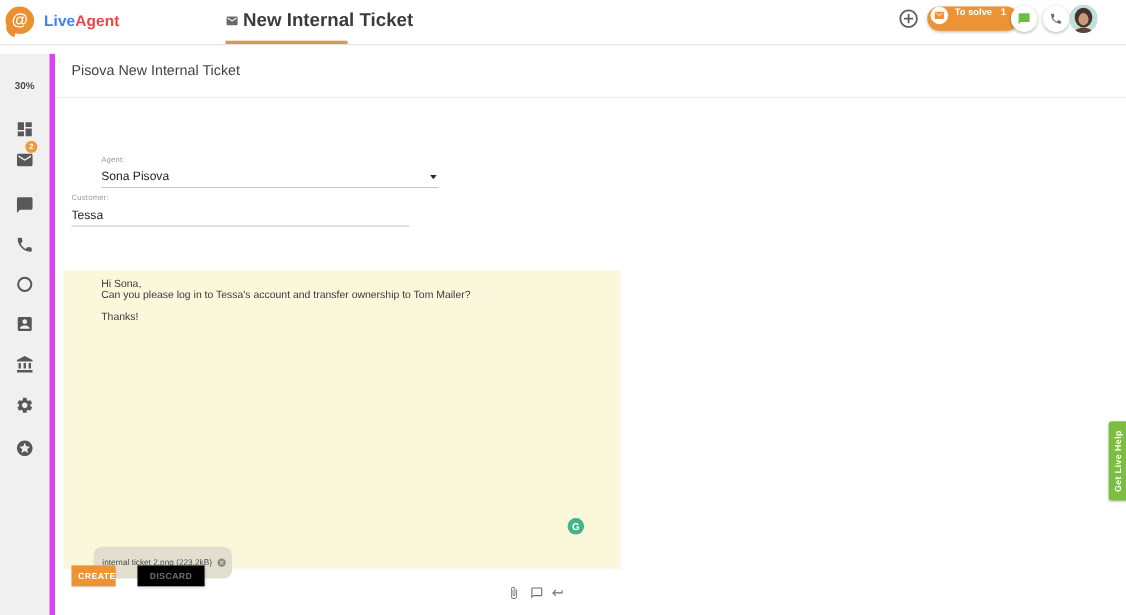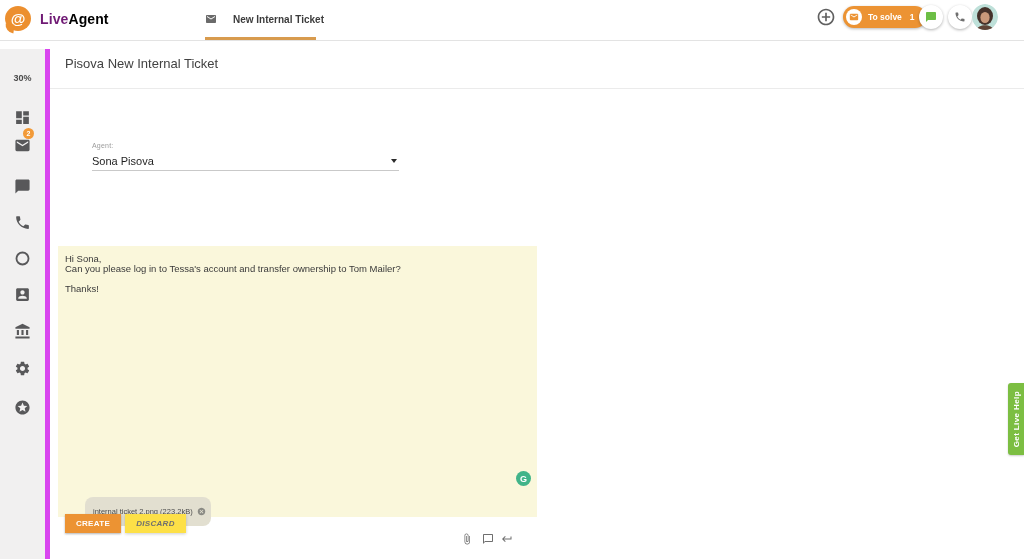--- a/index.html
+++ b/index.html
@@ -8,31 +8,31 @@
 
   
   .topbar{position:absolute;left:0;top:0;width:1024px;height:40px;background:#fff;
           border-bottom:1px solid #E3E3E3;z-index:20;}
   .logo{position:absolute;left:5px;top:6px;display:flex;align-items:center;}
   .logo-bubble{position:relative;width:26px;height:25px;background:#EC8F2F;border-radius:50%;
                color:#fff;font-size:15px;font-weight:bold;display:flex;align-items:center;justify-content:center;}
   .logo-bubble::after{content:"";position:absolute;left:0px;bottom:-2px;width:9px;height:9px;
                background:#EC8F2F;border-radius:0 0 0 9px;transform:rotate(8deg);}
   .logo-text{margin-left:9px;font-size:14px;font-weight:bold;letter-spacing:.1px;}
-  .logo-live{color:#701a75;}
-  .logo-agent{color:#000000;}
-
-  .tab{position:absolute;left:205px;top:0;height:38px;display:flex;align-items:center;gap:16px;
-       font-size:10px;font-weight:bold;color:#3c3c3c;cursor:pointer;}
+  .logo-live{color:#3b82f6;}
+  .logo-agent{color:#ef4444;}
+
+  .tab{position:absolute;left:205px;top:0;height:38px;display:flex;align-items:center;gap:4px;
+       font-size:17px;font-weight:bold;color:#3c3c3c;cursor:pointer;}
   .tab svg{display:block;}
   .tab-underline{position:absolute;left:205px;top:37px;width:111px;height:3px;background:#D89B4E;}
 
   .add-btn{position:absolute;left:816px;top:7px;width:20px;height:20px;color:#606060;cursor:pointer;}
   .tosolve{position:absolute;left:843px;top:6px;height:22px;border-radius:12px;background:#EC9333;
-           display:flex;align-items:center;padding:0 11px 0 3px;box-shadow:0 1px 3px rgba(0,0,0,.28);cursor:pointer;}
+           display:flex;align-items:flex-start;padding:0 11px 0 3px;box-shadow:0 1px 3px rgba(0,0,0,.28);cursor:pointer;}
   .tosolve-circle{width:16px;height:16px;border-radius:50%;background:#fff;color:#EC9333;
                   display:flex;align-items:center;justify-content:center;}
   .tosolve-label{color:#fff;font-size:8.5px;font-weight:bold;margin-left:6px;}
   .tosolve-count{color:#fff;font-size:8.5px;font-weight:bold;margin-left:8px;}
   .circle-btn{position:absolute;top:5px;width:24px;height:24px;border-radius:50%;background:#fff;
               box-shadow:0 1px 3px rgba(0,0,0,.3);display:flex;align-items:center;justify-content:center;cursor:pointer;}
   .chat-btn{left:919px;color:#6CBE45;}
   .phone-btn{left:948px;color:#6f6f6f;}
   .avatar{position:absolute;left:972px;top:4px;width:26px;height:26px;border-radius:50%;overflow:hidden;cursor:pointer;}
 
@@ -53,34 +53,34 @@
   .field{position:absolute;left:19px;width:307px;}
   .field-label{font-size:7px;color:#9B9B9B;line-height:8px;letter-spacing:.2px;}
   .field-value{position:relative;margin-top:5px;font-size:11px;line-height:12px;color:#1F1F1F;
                padding-bottom:3px;border-bottom:1px solid #C9C9C9;}
   .field-value input{border:none;outline:none;background:transparent;width:100%;padding:0;margin:0;
                font-family:"Liberation Sans",sans-serif;font-size:11px;color:#1F1F1F;}
   .caret{position:absolute;right:2px;top:4px;width:0;height:0;border-left:3.5px solid transparent;
          border-right:3.5px solid transparent;border-top:4px solid #2b2b2b;}
   .f1{top:67px;} .f2{top:101px;margin-left:27px;} .f3{top:136px;} .f4{top:171px;}
 
-  .compose{position:absolute;left:12px;top:205px;width:479px;height:271px;background:#FAF7DB;cursor:text;}
+  .compose{position:absolute;left:12px;top:205px;width:479px;height:271px;background:#FAF7DB;cursor:text;padding-left:27px;}
   .compose-text{padding:8px 7px;font-size:9.5px;line-height:10px;color:#3A3A3A;white-space:pre-line;}
   .grammarly{position:absolute;left:470px;top:430px;width:15px;height:15px;border-radius:50%;background:#41B489;
              color:#fff;font-size:9px;font-weight:bold;display:flex;align-items:center;justify-content:center;cursor:pointer;}
 
   .chip{position:absolute;left:39px;top:456px;height:29px;background:#E2DFD0;border-radius:8px;
         display:flex;align-items:center;gap:4px;padding:0 5px 0 8px;cursor:pointer;}
   .chip-label{font-size:7.5px;color:#4a4a4a;white-space:nowrap;}
   .chip-close{width:9px;height:9px;color:#8a8a84;display:flex;cursor:pointer;}
 
   .btn{position:absolute;top:473px;height:19px;border:none;font-family:"Liberation Sans",sans-serif;
        font-size:8px;font-weight:bold;letter-spacing:.3px;cursor:pointer;}
-  .btn-create{left:19px;width:56px;background:#EC9333;color:#fff;box-shadow:0 1px 2px rgba(0,0,0,.3);}
-  .btn-discard{left:79px;width:61px;background:#fde047;color:#6f6f6f;box-shadow:0 1px 3px rgba(0,0,0,.2);font-style:italic;}
+  .btn-create{left:19px;width:40px;background:#EC9333;color:#fff;box-shadow:0 1px 2px rgba(0,0,0,.3);}
+  .btn-discard{left:79px;width:61px;background:#000000;color:#6f6f6f;box-shadow:0 1px 3px rgba(0,0,0,.2);}
 
   .foot-icon{position:absolute;top:492px;width:12px;height:12px;color:#6f6f6f;cursor:pointer;}
   .foot-icon svg{display:block;width:12px;height:12px;}
 
   
   .live-help{position:absolute;right:0;top:383px;width:16px;height:72px;background:#7CBE42;
              border-radius:3px 0 0 3px;display:flex;align-items:center;justify-content:center;
              cursor:pointer;z-index:30;box-shadow:0 1px 2px rgba(0,0,0,.2);}
   .live-help span{writing-mode:vertical-rl;transform:rotate(180deg);font-size:8px;font-weight:bold;
              color:#fff;letter-spacing:.4px;white-space:nowrap;}
@@ -210,20 +210,26 @@
 
 
     <div class="field f2">
       <div class="field-label">Agent:</div>
       <div class="field-value">
         <span>Sona Pisova</span>
         <span class="caret"></span>
       </div>
     </div>
 
+    <div class="field f3">
+      <div class="field-label">Customer:</div>
+      <div class="field-value">
+        <input type="text" value="Tessa" style="">
+      </div>
+    </div>
 
 
     <div class="compose">
       <div class="compose-text">Hi Sona,
 Can you please log in to Tessa's account and transfer ownership to Tom Mailer?
 
 Thanks!</div>
     </div>
 
     <div class="grammarly">

